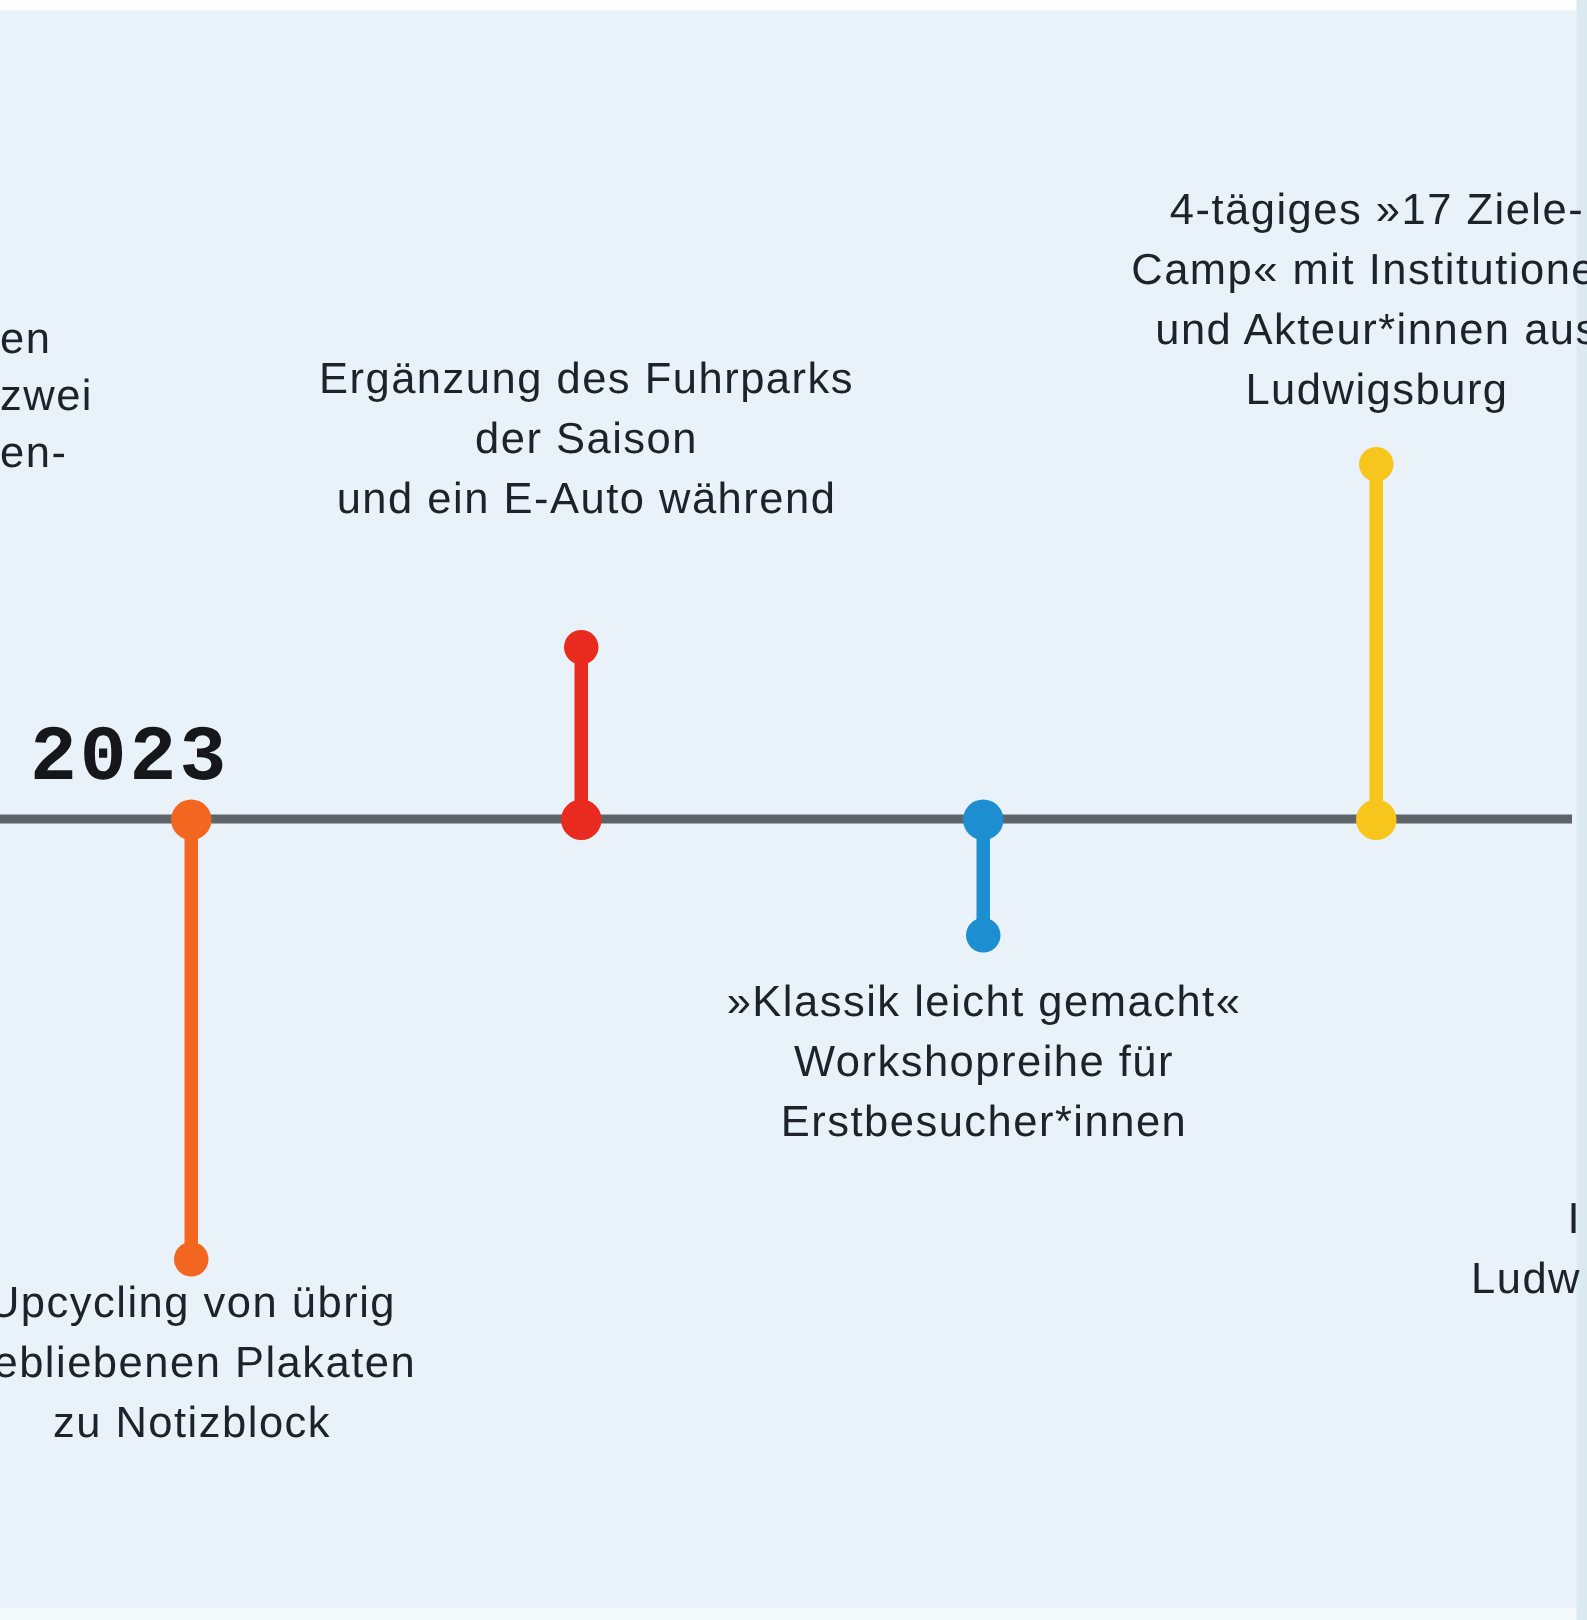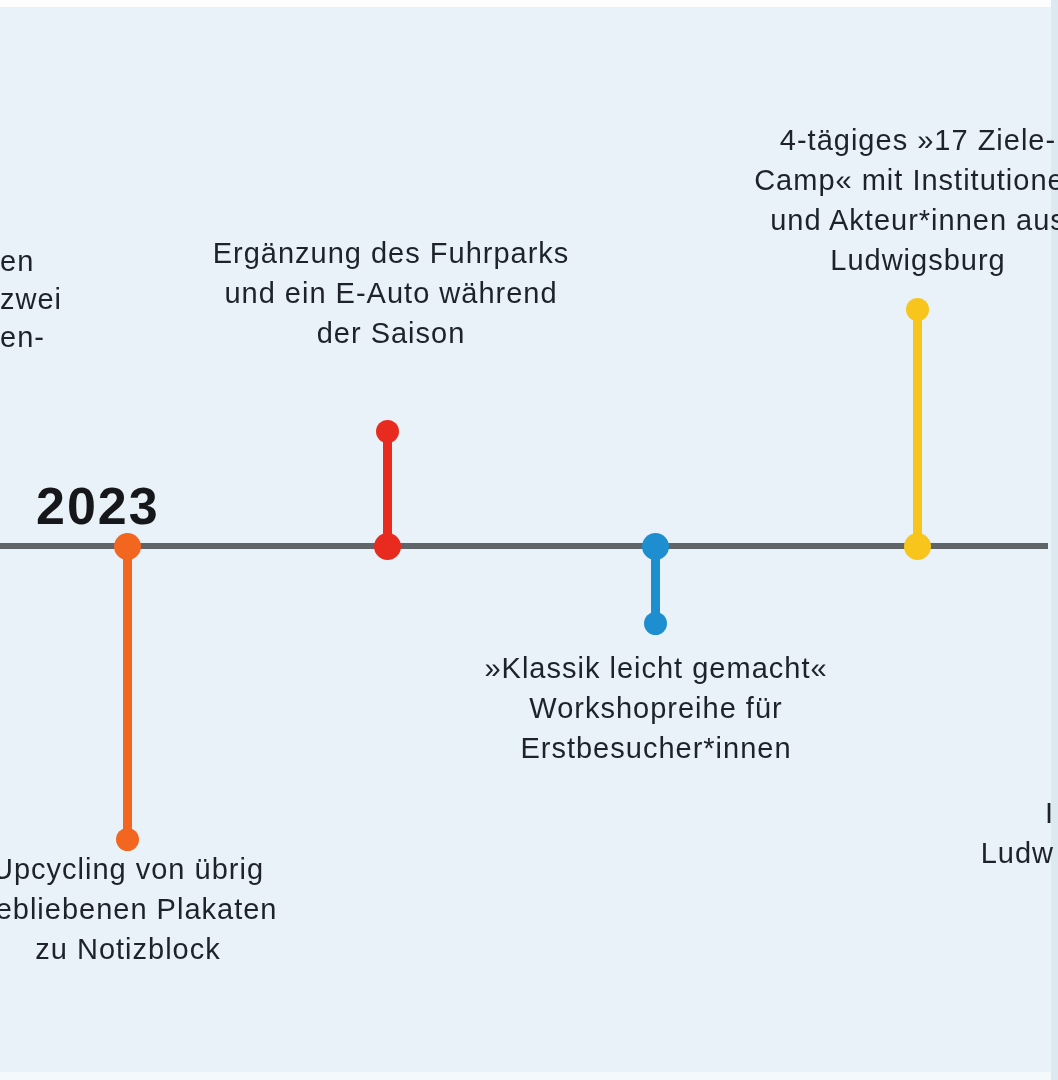--- a/index.html
+++ b/index.html
@@ -29,26 +29,27 @@
     position: absolute;
     left: 0; top: 543;
     top: 543px;
     width: 1048px; height: 6px;
     background: #5f6468;
     z-index: 1;
   }
 
   .year {
     position: absolute;
-    left: 36px; top: 476px;
+    left: 20px; top: 476px;
     font-size: 52px;
     font-weight: 700;
     letter-spacing: 2px;
     color: #15171a;
     z-index: 2;
+    font-family: Liberation Mono, monospace;
   }
 
   .stem {
     position: absolute;
     width: 9px;
     border-radius: 5px;
     z-index: 2;
   }
   .dot {
     position: absolute;
@@ -95,22 +96,22 @@
       <div>zu Notizblock</div>
     </div>
   </div>
 
   <div>
     <div class="stem" style="left: 383px; top: 431px; height: 116px; background-color: rgb(233, 43, 31);"></div>
     <div class="dot end" style="left: 376px; top: 420px; background-color: rgb(233, 43, 31);"></div>
     <div class="dot on-line" style="left: 374px; top: 533px; background-color: rgb(233, 43, 31);"></div>
     <div class="label" style="left:151px; top:233px; width:480px;">
       <div>Ergänzung des Fuhrparks</div>
+      <div>der Saison</div>
       <div>und ein E-Auto während</div>
-      <div>der Saison</div>
     </div>
   </div>
 
   <div>
     <div class="stem" style="left: 651px; top: 547px; height: 77px; background-color: rgb(29, 143, 209);"></div>
     <div class="dot on-line" style="left: 642px; top: 533px; background-color: rgb(29, 143, 209);"></div>
     <div class="dot end" style="left: 644px; top: 612px; background-color: rgb(29, 143, 209);"></div>
     <div class="label" style="left:396px; top:648px; width:520px;">
       <div>»Klassik leicht gemacht«</div>
       <div>Workshopreihe für</div>
@@ -123,21 +124,21 @@
     <div class="dot end" style="left: 906px; top: 298px; background-color: rgb(247, 197, 27);"></div>
     <div class="dot on-line" style="left: 904px; top: 533px; background-color: rgb(247, 197, 27);"></div>
     <div class="label" style="left:678px; top:120px; width:480px;">
       <div>4-tägiges »17 Ziele-</div>
       <div>Camp« mit Institutionen</div>
       <div>und Akteur*innen aus</div>
       <div>Ludwigsburg</div>
     </div>
   </div>
 
-  <div class="label left-frag" style="left:0px; top:207px; width:200px;margin-top:35px;">
+  <div class="label left-frag" style="left:0px; top:207px; width:200px;">
     <div>en</div>
     <div>zwei</div>
     <div>en-</div>
   </div>
 
   <div class="label right-frag" style="left:758px; top:793px; width:296px;">
     <div>I</div>
     <div>Ludw</div>
   </div>
 

